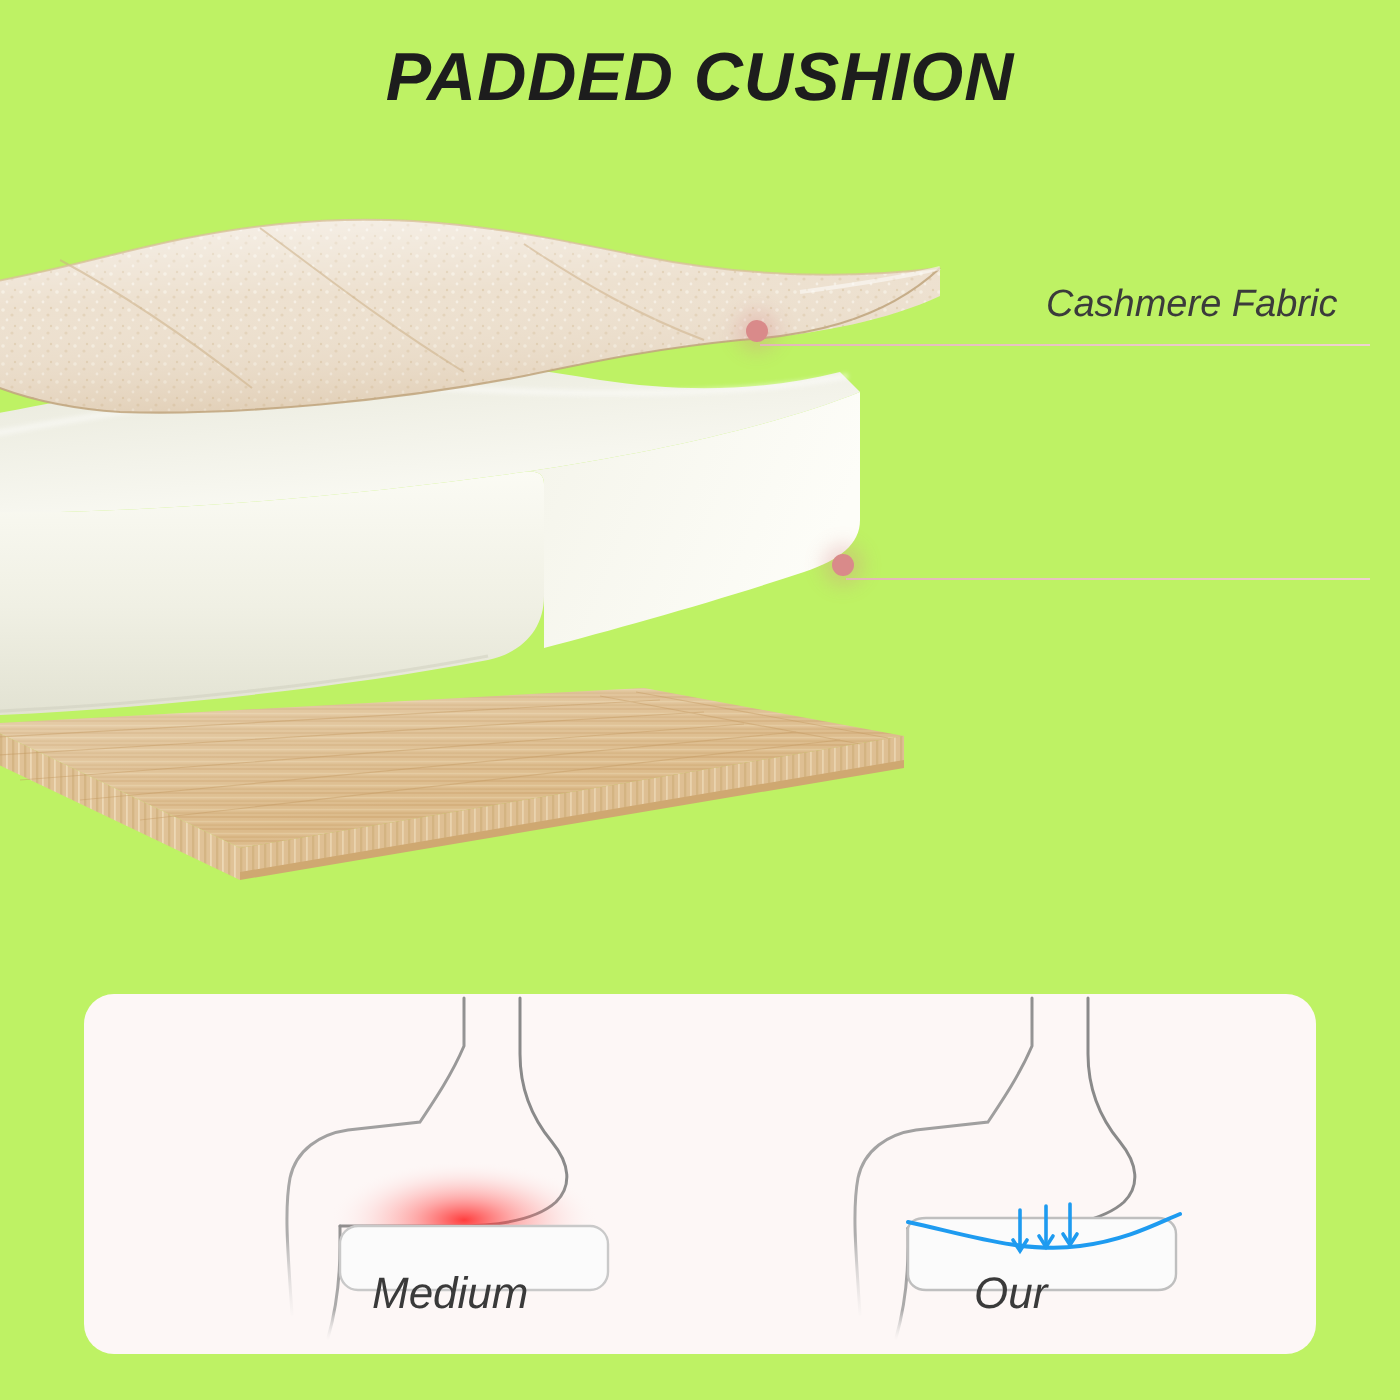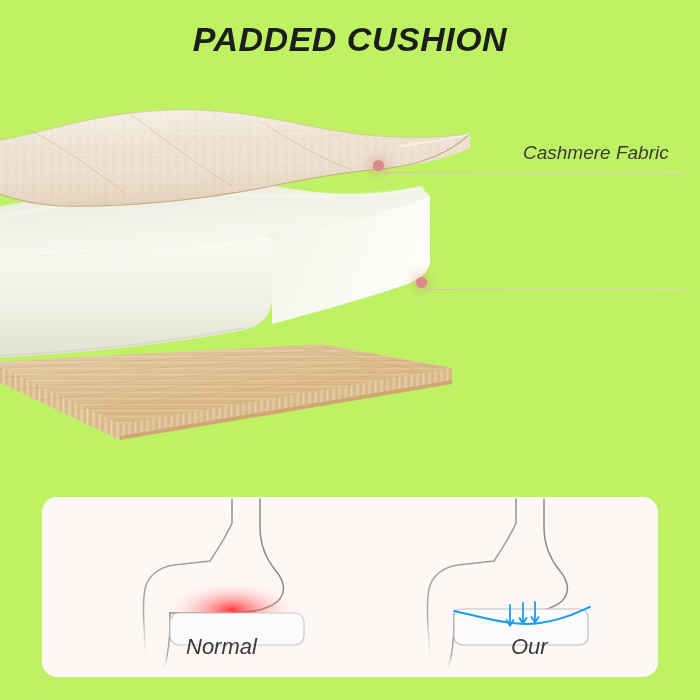--- a/index.html
+++ b/index.html
@@ -93,21 +93,21 @@
 
   .panel-caption {
     position: absolute;
     font-style: italic;
     font-size: 22px;
     color: #3a3a3a;
     white-space: nowrap;
     font-family: "Liberation Sans", sans-serif;
   }
   #caption-normal { left: 186px; top: 634px; }
-  #caption-our    { left: 487px; top: 634px; margin-left: 24px; }
+  #caption-our    { left: 487px; top: 634px; }
 </style>
 </head>
 <body>
 
 <div id="poster">
 
   <div class="title">PADDED CUSHION</div>
 
   <div class="stack">
     <svg width="700" height="390" viewBox="0 0 700 390">
@@ -346,16 +346,16 @@
           <path d="M 464.5 123 L 468 128.5 L 471.5 123"></path>
           <path d="M 481 106 L 481 126"></path>
           <path d="M 477.5 121 L 481 126.5 L 484.5 121"></path>
           <path d="M 493 105 L 493 125"></path>
           <path d="M 489.5 120 L 493 125.5 L 496.5 120"></path>
         </g>
       </g>
     </svg>
   </div>
 
-  <div class="panel-caption" id="caption-normal">Normal</div>
+  <div class="panel-caption" id="caption-normal">Medium</div>
   <div class="panel-caption" id="caption-our">Our</div>
 
 </div>
 
 </body></html>

